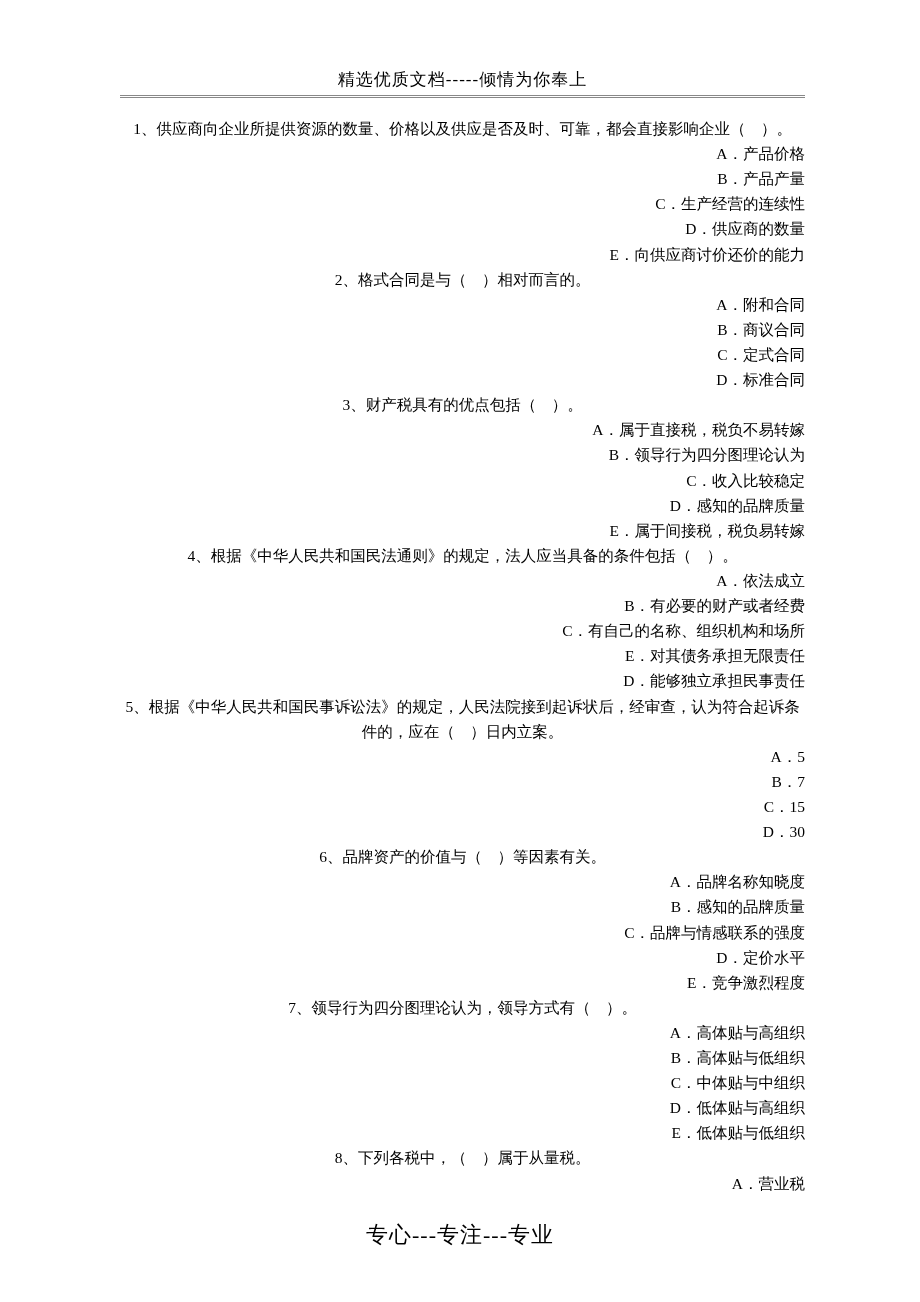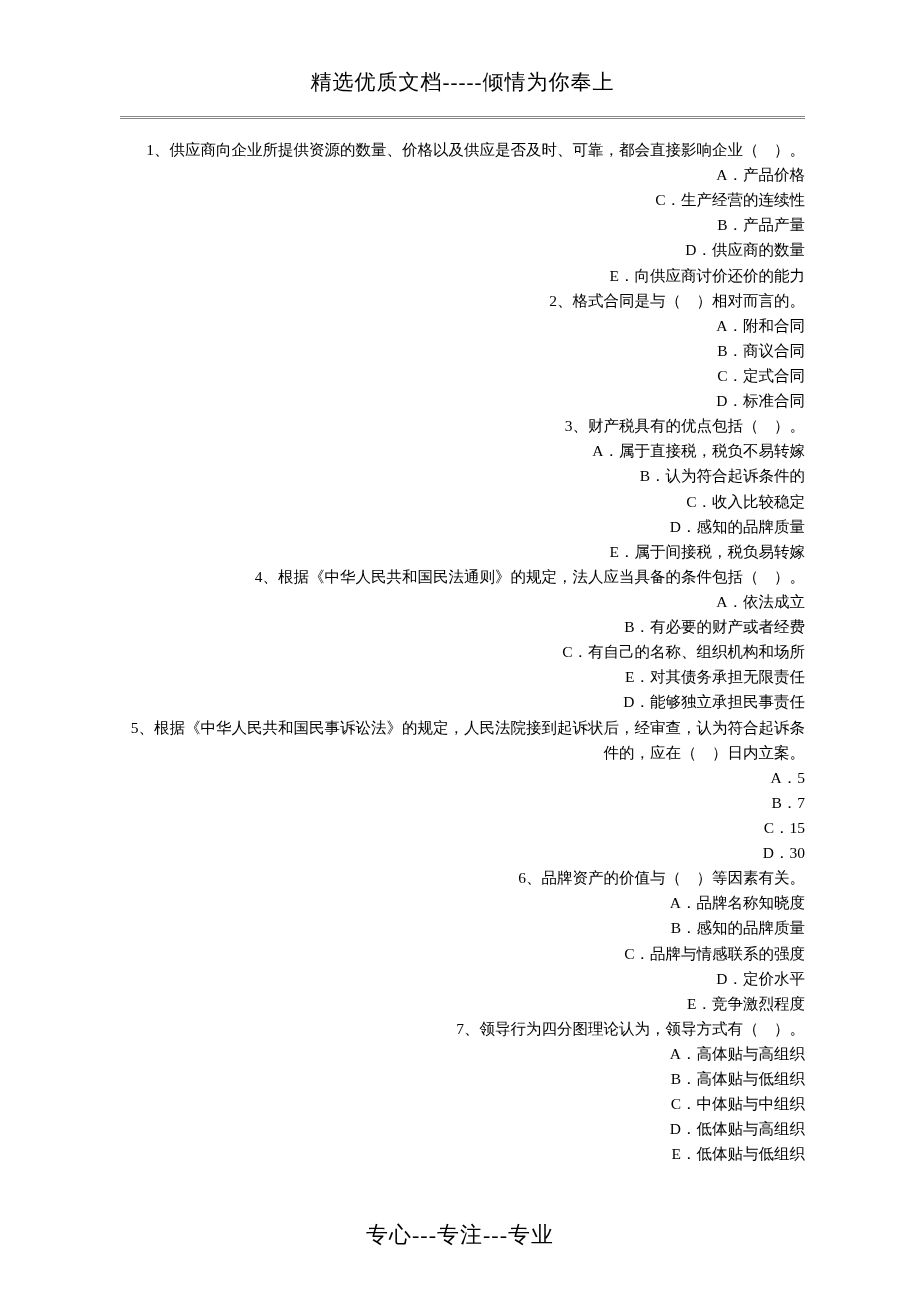--- a/index.html
+++ b/index.html
@@ -12,41 +12,41 @@
       font-family: "SimSun", "宋体", serif;
       width: 920px;
       height: 1302px;
       position: relative;
     }
     .page {
       padding: 68px 115px 40px 120px;
     }
     .header {
       text-align: center;
-      font-size: 21px;
+      font-size: 17px;
       font-family: "SimSun", "宋体", serif;
       letter-spacing: 1px;
-      margin-bottom: 20px;
+      margin-bottom: 4px;
     }
     .header-line {
       border-top: 1.5px solid #888;
       border-bottom: 0.5px solid #888;
       height: 3px;
       margin: 2px 0 18px 0;
     }
     .content {
       font-size: 15.5px;
       line-height: 1.62;
       color: #000;
     }
     .question {
       margin-bottom: 0;
     }
     .q-text {
-      text-align: right;
+      text-align: center;
     }
     .options {
       padding-left: 48px;
     }
     .option {
       text-align: right;
     }
     .footer {
       position: absolute;
       bottom: 52px;
@@ -62,42 +62,42 @@
 
 <div class="page">
   <div class="header">精选优质文档-----倾情为你奉上</div>
   <div class="header-line"></div>
   <div class="content">
 
     <div class="question">
       <div class="q-text">1、供应商向企业所提供资源的数量、价格以及供应是否及时、可靠，都会直接影响企业（　）。</div>
       <div class="options">
         <div class="option">A．产品价格</div>
+        <div class="option">B．产品产量</div>
         <div class="option">C．生产经营的连续性</div>
-        <div class="option">B．产品产量</div>
         <div class="option">D．供应商的数量</div>
         <div class="option">E．向供应商讨价还价的能力</div>
       </div>
     </div>
 
     <div class="question">
       <div class="q-text">2、格式合同是与（　）相对而言的。</div>
       <div class="options">
         <div class="option">A．附和合同</div>
         <div class="option">B．商议合同</div>
         <div class="option">C．定式合同</div>
         <div class="option">D．标准合同</div>
       </div>
     </div>
 
     <div class="question">
       <div class="q-text">3、财产税具有的优点包括（　）。</div>
       <div class="options">
         <div class="option">A．属于直接税，税负不易转嫁</div>
-        <div class="option">B．认为符合起诉条件的</div>
+        <div class="option">B．领导行为四分图理论认为</div>
         <div class="option">C．收入比较稳定</div>
         <div class="option">D．感知的品牌质量</div>
         <div class="option">E．属于间接税，税负易转嫁</div>
       </div>
     </div>
 
     <div class="question">
       <div class="q-text">4、根据《中华人民共和国民法通则》的规定，法人应当具备的条件包括（　）。</div>
       <div class="options">
         <div class="option">A．依法成立</div>
@@ -133,17 +133,23 @@
       <div class="q-text">7、领导行为四分图理论认为，领导方式有（　）。</div>
       <div class="options">
         <div class="option">A．高体贴与高组织</div>
         <div class="option">B．高体贴与低组织</div>
         <div class="option">C．中体贴与中组织</div>
         <div class="option">D．低体贴与高组织</div>
         <div class="option">E．低体贴与低组织</div>
       </div>
     </div>
 
+    <div class="question">
+      <div class="q-text">8、下列各税中，（　）属于从量税。</div>
+      <div class="options">
+        <div class="option">A．营业税</div>
+      </div>
+    </div>
 
   </div>
 </div>
 
 <div class="footer">专心---专注---专业</div>
 
 </body></html>

